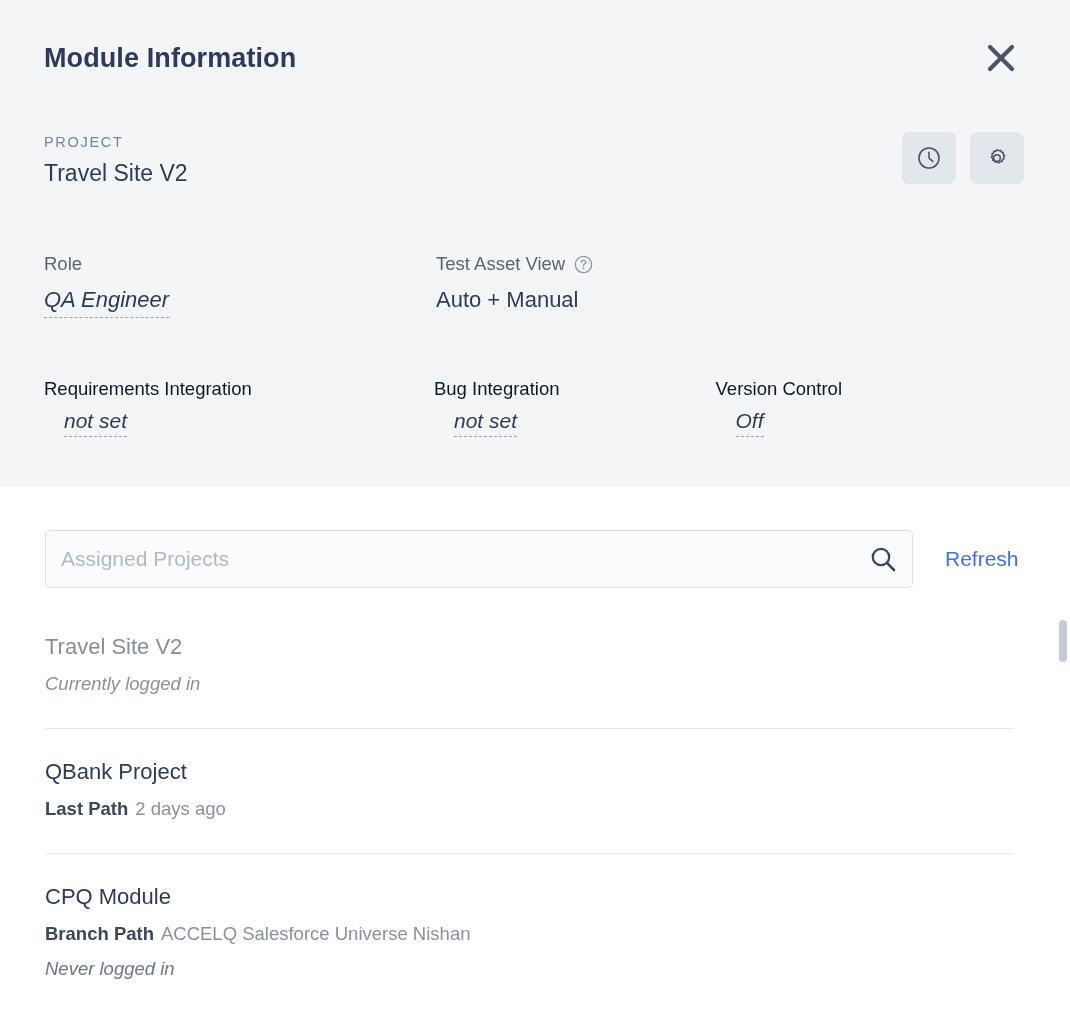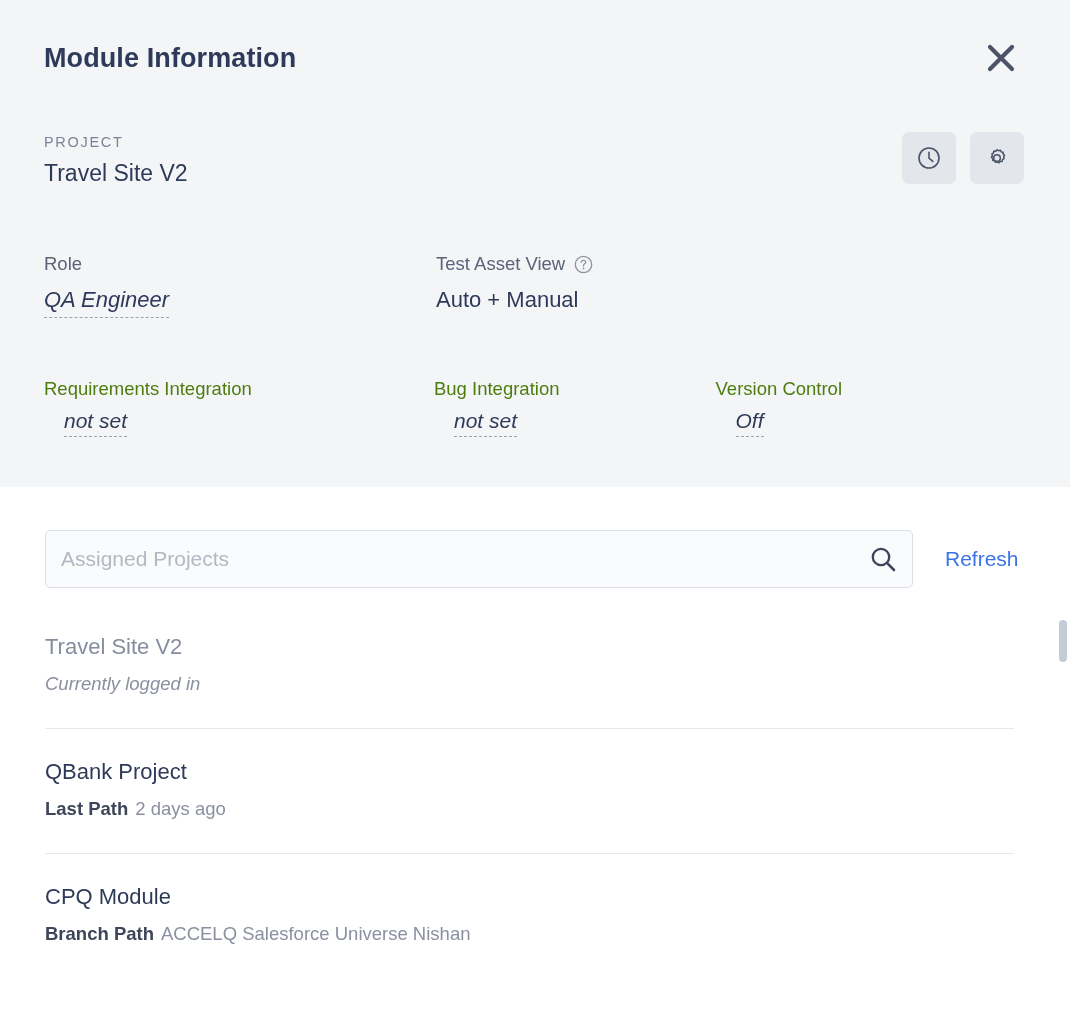--- a/index.html
+++ b/index.html
@@ -108,21 +108,21 @@
   }
   .row-1 { top: 252px; }
   .row-2 { top: 377px; }
 
   .field-col-a { width: 392px; }
   .field-col-b { width: 283px; }
   .field-col-c { width: 300px; }
 
   .field-label {
     font-size: 18.5px;
-    color: #4d7c0f;
+    color: #0f172a;
     line-height: 24px;
     display: flex;
     align-items: center;
     gap: 9px;
   }
   .field-label.dark { color: #5b6377; }
   .field-value {
     font-size: 22px;
     color: #2e3a59;
     line-height: 30px;
@@ -375,20 +375,21 @@
         </div>
       </div>
     </div>
 
     <div class="list-item">
       <div class="li-inner">
         <div class="li-title">CPQ Module</div>
         <div class="li-sub">
           <span class="k">Branch Path</span><span class="v">ACCELQ Salesforce Universe Nishan</span>
         </div>
+        <div class="li-note">Never logged in</div>
       </div>
     </div>
 
   </div>
 
   <div class="scroll-thumb"></div>
 
 </div>
 
 </body></html>

